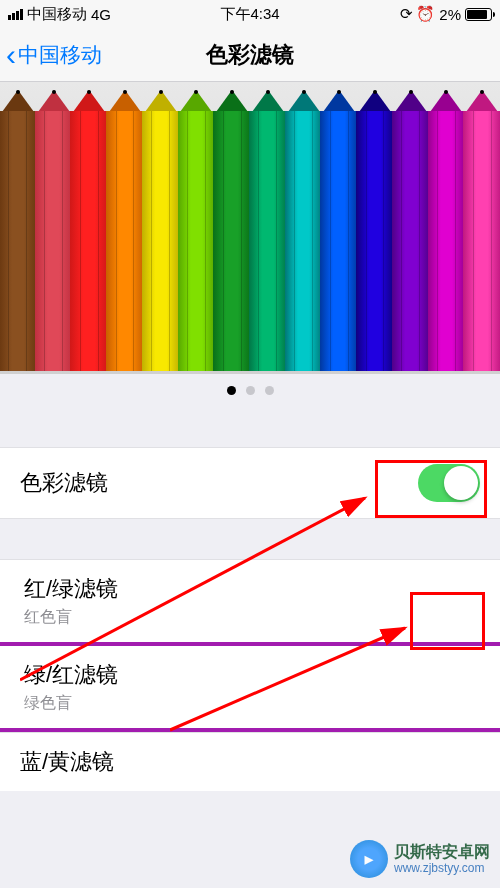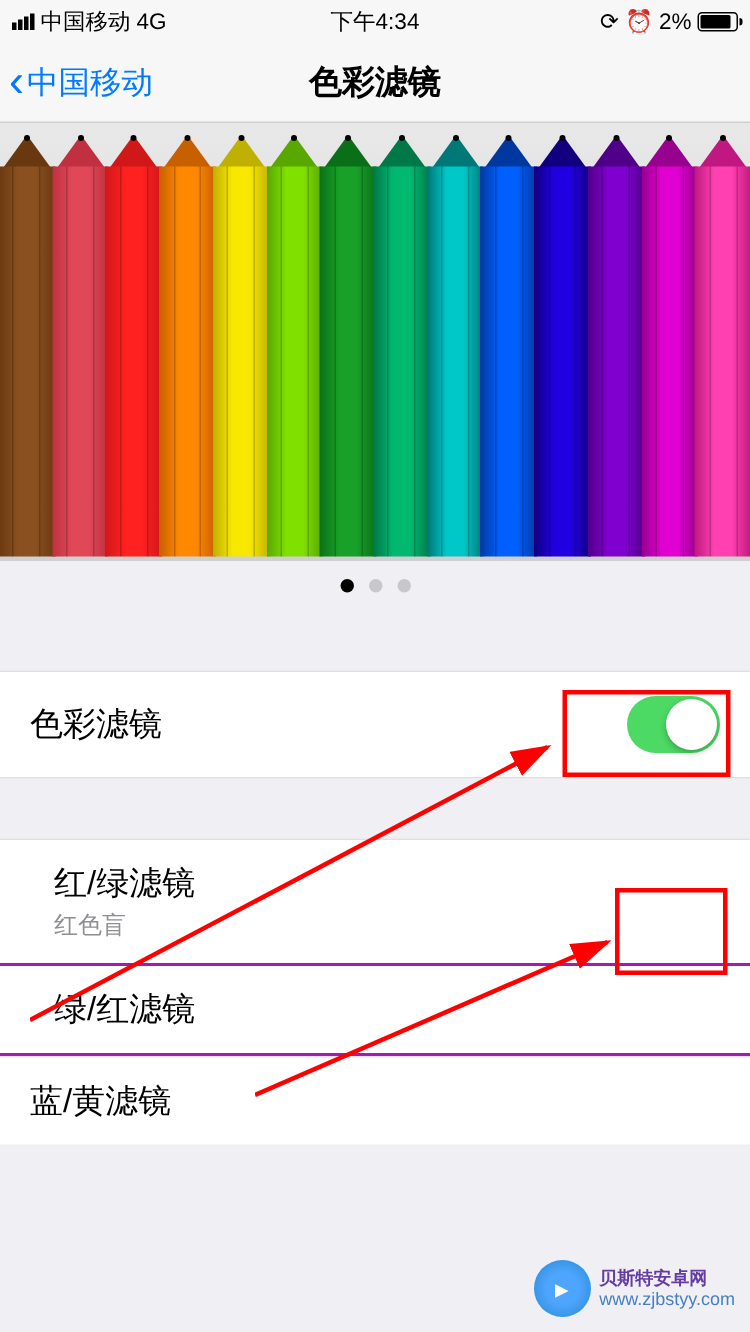--- a/index.html
+++ b/index.html
@@ -195,22 +195,22 @@
       font-size: 22px;
       color: #000;
     }
     .cell-sub {
       font-size: 16px;
       color: #8e8e93;
       margin-top: 3px;
     }
     .cell-block {
       background: #fff;
-      padding: 14px 36px;
-      border-bottom: 2px solid #a21caf;
+      padding: 14px 24px;
+      border-bottom: 4px solid #a21caf;
       position: relative;
     }
     .cell-block:first-of-type {
       border-top: 1px solid #e0e0e4;
     }
     .switch {
       width: 62px;
       height: 38px;
       background: #4cd964;
       border-radius: 19px;
@@ -275,23 +275,23 @@
       justify-content: center;
       color: #fff;
       font-size: 18px;
     }
     .wm-text {
       font-size: 12px;
       color: #2a6db8;
       line-height: 1.2;
     }
     .wm-main {
-      font-size: 12px;
+      font-size: 16px;
       font-weight: bold;
-      color: #4c1d95;
+      color: #14532d;
     }
     .list-partial {
       padding: 14px 20px;
       background: #fff;
       border-top: 1px solid #e0e0e4;
     }
     .partial-title {
       font-size: 22px;
       color: #000;
     }
@@ -423,20 +423,21 @@
 
 <div>
 
   <div class="cell-block">
     <div class="cell-title">红/绿滤镜</div>
     <div class="cell-sub">红色盲</div>
   </div>
 
   <div class="cell-block">
     <div class="cell-title">绿/红滤镜</div>
+    <div class="cell-sub">绿色盲</div>
   </div>
 
   <div class="list-partial">
     <div class="partial-title">蓝/黄滤镜</div>
   </div>
 </div>
 
 <div class="highlight-box hb1"></div>
 <div class="highlight-box hb2"></div>
 

